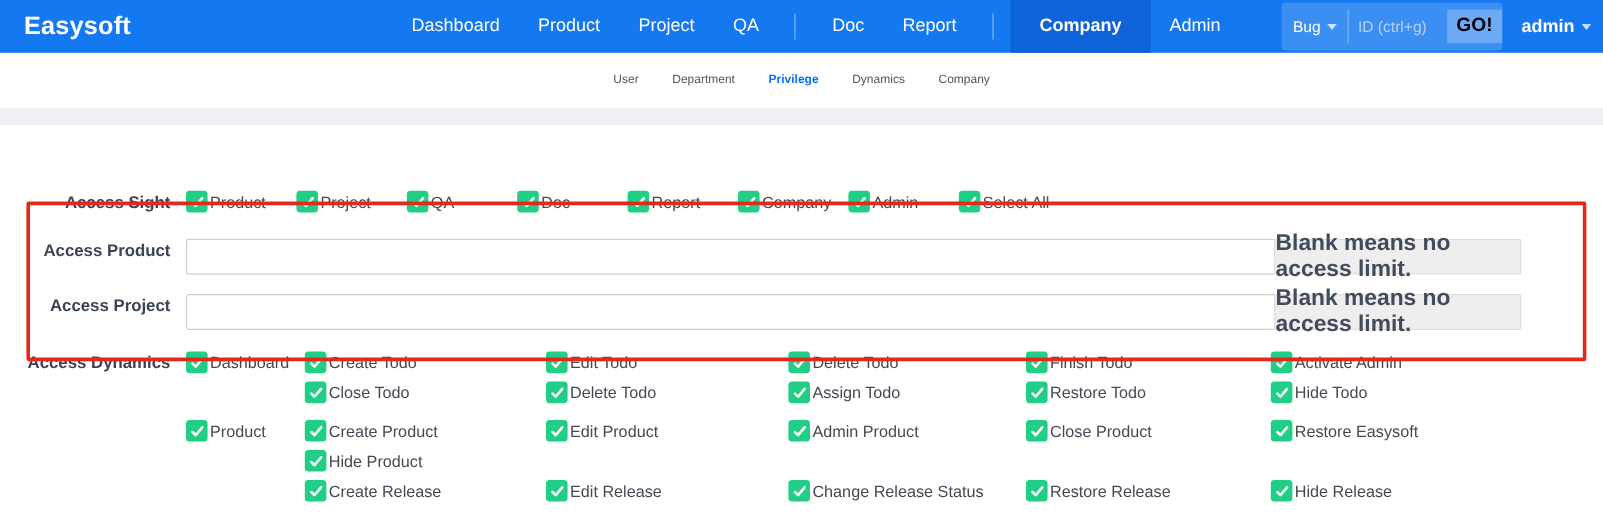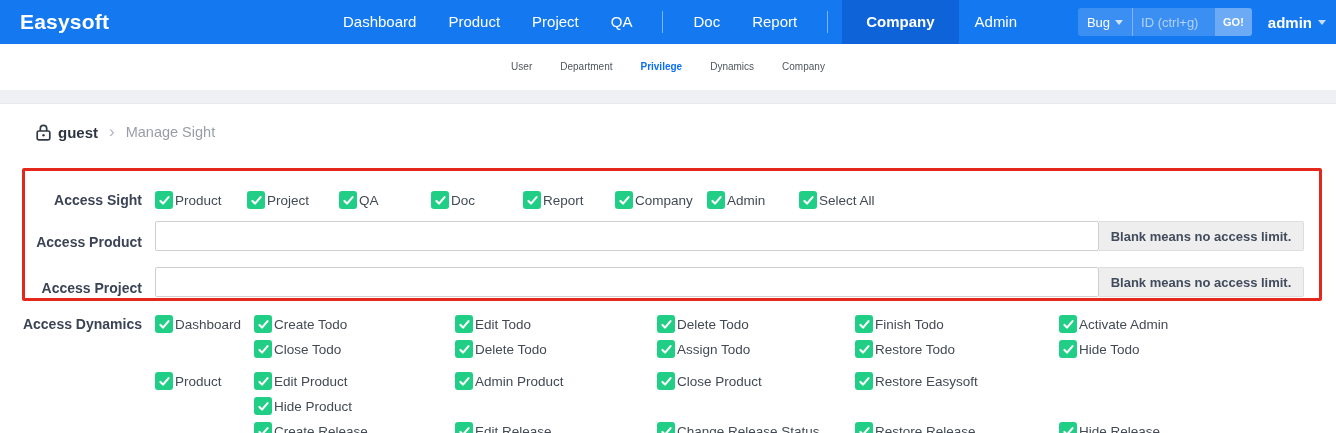--- a/index.html
+++ b/index.html
@@ -8,62 +8,62 @@
   body { position:relative; }
 
   
   .navbar { position:relative; height:44px; background:var(--navbar_bg,#1478f0); color:#fff; }
   .logo { position:absolute; left:20px; top:0; line-height:44px; font-size:21px; font-weight:600; letter-spacing:.2px; cursor:pointer; }
   .nav-items { position:absolute; left:327px; top:0; height:44px; display:flex; align-items:center; }
   .nav-item { padding:0 16px; line-height:44px; font-size:15px; color:#fff; cursor:pointer; white-space:nowrap; }
   .nav-item.active { background:var(--navbar_active_bg,#0e63d8); font-weight:700; padding:0 24px; }
   .nav-divider { width:1px; height:22px; background:rgba(255,255,255,.45); margin:0 14px; }
   .nav-right { position:absolute; right:6px; top:0; height:44px; display:flex; align-items:center; gap:16px; }
-  .search-group { display:flex; align-items:center; height:28px; border-radius:3px; overflow:hidden;
+  .search-group { display:flex; align-items:center; height:40px; border-radius:3px; overflow:hidden;
                   background:rgba(255,255,255,.17); }
   .search-type { display:flex; align-items:center; gap:5px; padding:0 9px; height:28px; font-size:13px; cursor:pointer; }
   .caret { width:0; height:0; border-left:4px solid transparent; border-right:4px solid transparent;
            border-top:5px solid rgba(255,255,255,.75); display:inline-block; }
   .search-sep { width:1px; height:28px; background:rgba(255,255,255,.35); }
   .search-input { width:82px; height:28px; border:none; outline:none; background:transparent;
                   color:#fef9c3; font-size:13px; padding:0 8px; font-family:inherit; }
   .search-input::placeholder { color:rgba(255,255,255,.6); }
-  .go-btn { height:28px; border:none; background:rgba(255,255,255,.25); color:#ffffff; font-weight:700;
-            font-size:11px; padding:0 8px; cursor:pointer; font-family:inherit; }
+  .go-btn { height:28px; border:none; background:rgba(255,255,255,.25); color:#000000; font-weight:700;
+            font-size:16px; padding:0 8px; cursor:pointer; font-family:inherit; }
   .user-menu { display:flex; align-items:center; gap:6px; font-size:15px; font-weight:700; cursor:pointer; padding-right:4px; }
 
   
   .subnav { height:46px; background:#fff; display:flex; justify-content:center; align-items:center; }
   .subnav-item { padding:0 14px; line-height:46px; font-size:10px; color:#50565c; cursor:pointer; }
   .subnav-item.active { color:var(--accent_blue,#0b6ff6); font-weight:700; }
 
   .gray-strip { height:13px; background:#eef0f3; }
 
   
   .panel { background:#fff; border-top:1px solid #e7e9ec; padding-top:17px; }
   .breadcrumb { display:flex; align-items:center; padding-left:36px; height:22px; }
   .lock-wrap { display:flex; align-items:center; margin-right:7px; }
   .crumb-group { font-size:15px; font-weight:700; color:#2e3540; }
   .crumb-sep { color:#b3b7bd; font-size:17px; margin:0 11px; line-height:20px; }
   .crumb-page { font-size:14.5px; color:#9a9ea4; }
 
   
   .form { margin-top:38px; width:1336px; }
-  .form-row { display:flex; align-items:flex-end; }
+  .form-row { display:flex; align-items:flex-start; }
   .form-label { width:155px; min-width:155px; padding-right:13px; text-align:right;
                 font-size:14px; font-weight:700; color:#3b4355; line-height:18px; }
   .sight-row { height:28px; margin-bottom:12px; }
   .sight-options { display:flex; align-items:center; }
   .sight-options .cb-item { min-width:91px; margin-right:1px; }
   .input-row { height:30px; margin-bottom:16px; }
   .text-input { flex:1; height:30px; border:1px solid #cfcfcf; border-radius:2px; background:#fff;
                 font-size:13px; padding:0 8px; outline:none; font-family:inherit; }
-  .addon { width:205px; min-width:205px; height:30px; margin-right:32px; background:#eee; border:1px solid #ddd;
+  .addon { width:205px; min-width:205px; height:30px; margin-right:68px; background:#eee; border:1px solid #ddd;
            border-left:none; border-radius:0 2px 2px 0; display:flex; align-items:center; justify-content:center;
-           font-size:13px; font-weight:700; color:#414b5c; }
+           font-size:19px; font-weight:700; color:#414b5c; }
   .dyn-wrap { align-items:flex-start; margin-top:18px; }
   .dyn-group { margin-bottom:14px; }
   .dyn-grid { display:grid; grid-template-columns:99px 201px 202px 198px 204px auto;
               height:18px; margin-bottom:7px; align-items:center; }
 
   
   .cb-item { display:inline-flex; align-items:center; cursor:pointer; }
   .cb-box { width:18px; height:18px; border-radius:3px; background:var(--checkbox_green,#21ce85);
             display:inline-flex; align-items:center; justify-content:center; flex:0 0 18px; }
   .cb-label { font-size:13.5px; color:#434a54; margin-left:2px; white-space:nowrap; }
@@ -109,32 +109,20 @@
 <div class="subnav" id="subnav">
     <span class="subnav-item">User</span>
     <span class="subnav-item">Department</span>
     <span class="subnav-item active">Privilege</span>
     <span class="subnav-item">Dynamics</span>
     <span class="subnav-item">Company</span>
   </div>
 <div class="gray-strip"></div>
 
 <div class="panel">
-  <div class="breadcrumb">
-    <span class="lock-wrap">
-      <svg width="15" height="17" viewBox="0 0 15 17">
-        <rect x="1.2" y="7" width="12.6" height="8.8" rx="1.6" fill="none" stroke="#333b47" stroke-width="1.7"></rect>
-        <path d="M4.3 7 V4.6 a3.2 3.2 0 0 1 6.4 0 V7" fill="none" stroke="#333b47" stroke-width="1.7"></path>
-        <circle cx="7.5" cy="11.3" r="1.2" fill="#333b47"></circle>
-      </svg>
-    </span>
-    <span class="crumb-group">guest</span>
-    <span class="crumb-sep">›</span>
-    <span class="crumb-page">Manage Sight</span>
-  </div>
 
   <div class="form">
     <div class="form-row sight-row">
       <div class="form-label">Access Sight</div>
       <div class="sight-options" id="sight-options">
           <label class="cb-item">
             <span class="cb-box">
               <svg viewBox="0 0 16 16" width="13" height="13">
                 <path d="M3 8.6l3.2 3.2 6.8-8" fill="none" stroke="#fff" stroke-width="2.6" stroke-linecap="round" stroke-linejoin="round"></path>
               </svg>
@@ -319,20 +307,28 @@
                   </svg>
                 </span>
                 <span class="cb-label">Product</span>
               </label>
               <label class="cb-item">
                 <span class="cb-box">
                   <svg viewBox="0 0 16 16" width="13" height="13">
                     <path d="M3 8.6l3.2 3.2 6.8-8" fill="none" stroke="#fff" stroke-width="2.6" stroke-linecap="round" stroke-linejoin="round"></path>
                   </svg>
                 </span>
+                <span class="cb-label">Create Product</span>
+              </label>
+              <label class="cb-item">
+                <span class="cb-box">
+                  <svg viewBox="0 0 16 16" width="13" height="13">
+                    <path d="M3 8.6l3.2 3.2 6.8-8" fill="none" stroke="#fff" stroke-width="2.6" stroke-linecap="round" stroke-linejoin="round"></path>
+                  </svg>
+                </span>
                 <span class="cb-label">Edit Product</span>
               </label>
               <label class="cb-item">
                 <span class="cb-box">
                   <svg viewBox="0 0 16 16" width="13" height="13">
                     <path d="M3 8.6l3.2 3.2 6.8-8" fill="none" stroke="#fff" stroke-width="2.6" stroke-linecap="round" stroke-linejoin="round"></path>
                   </svg>
                 </span>
                 <span class="cb-label">Admin Product</span>
               </label>

